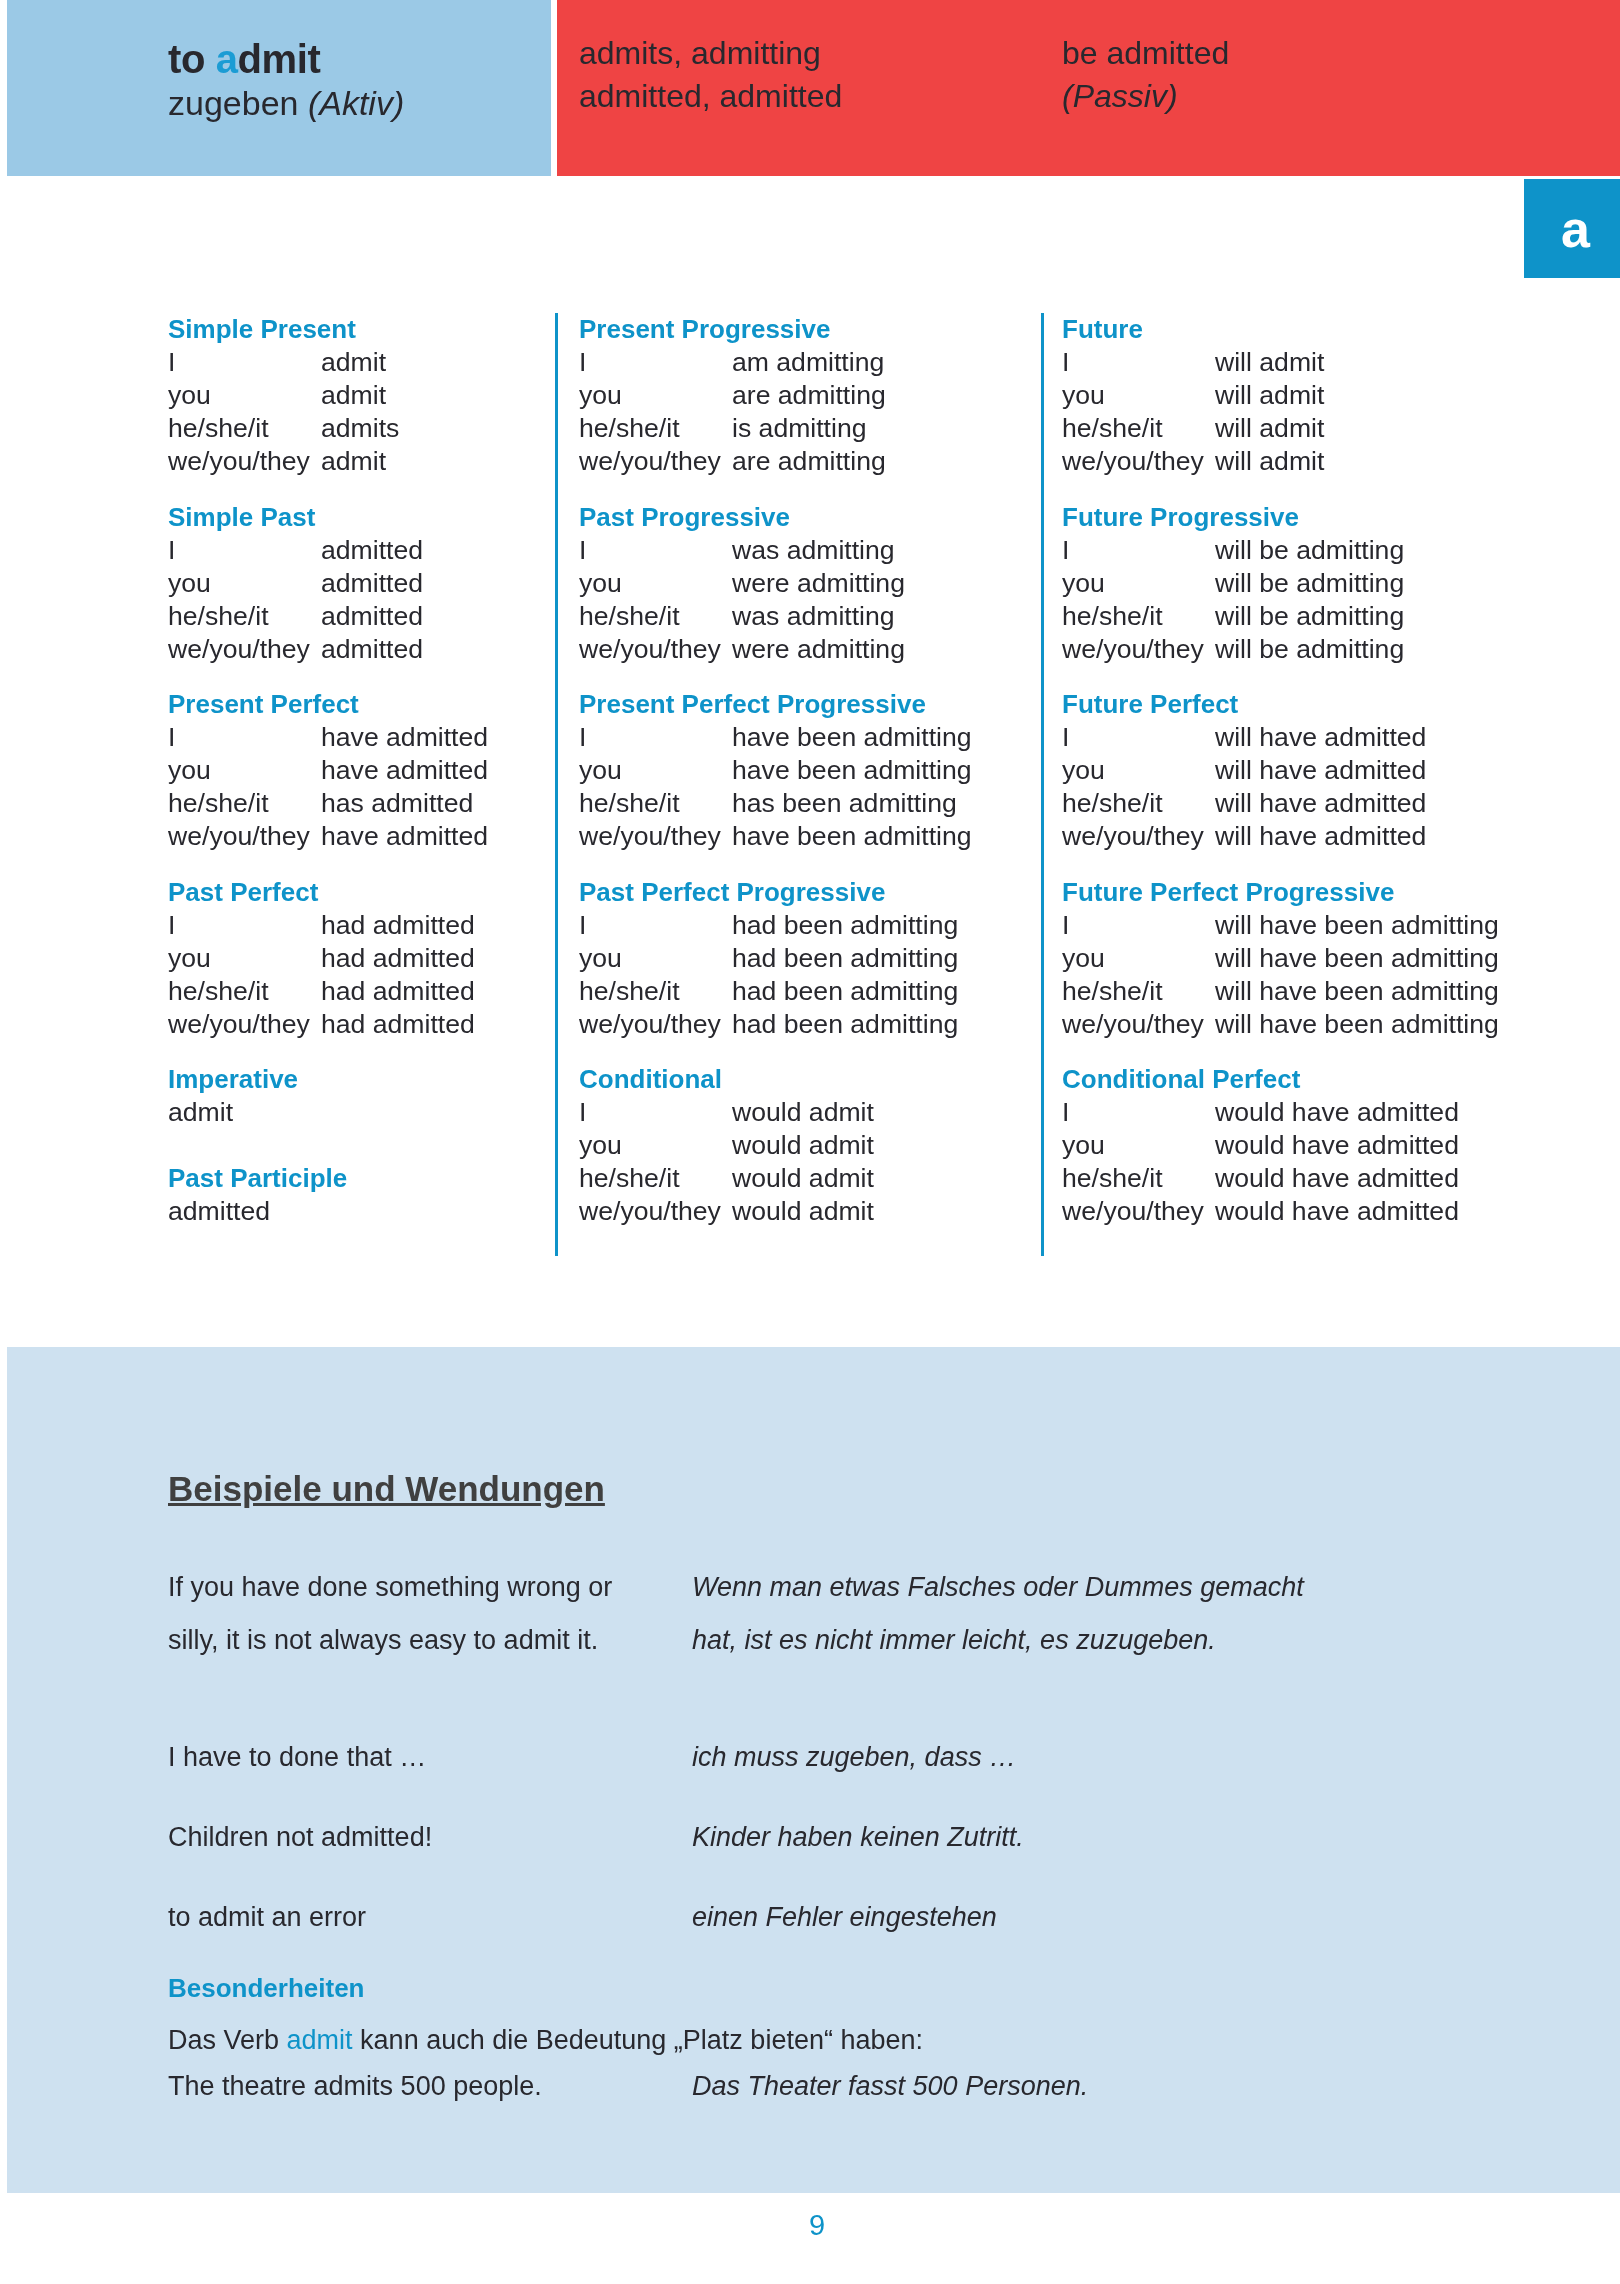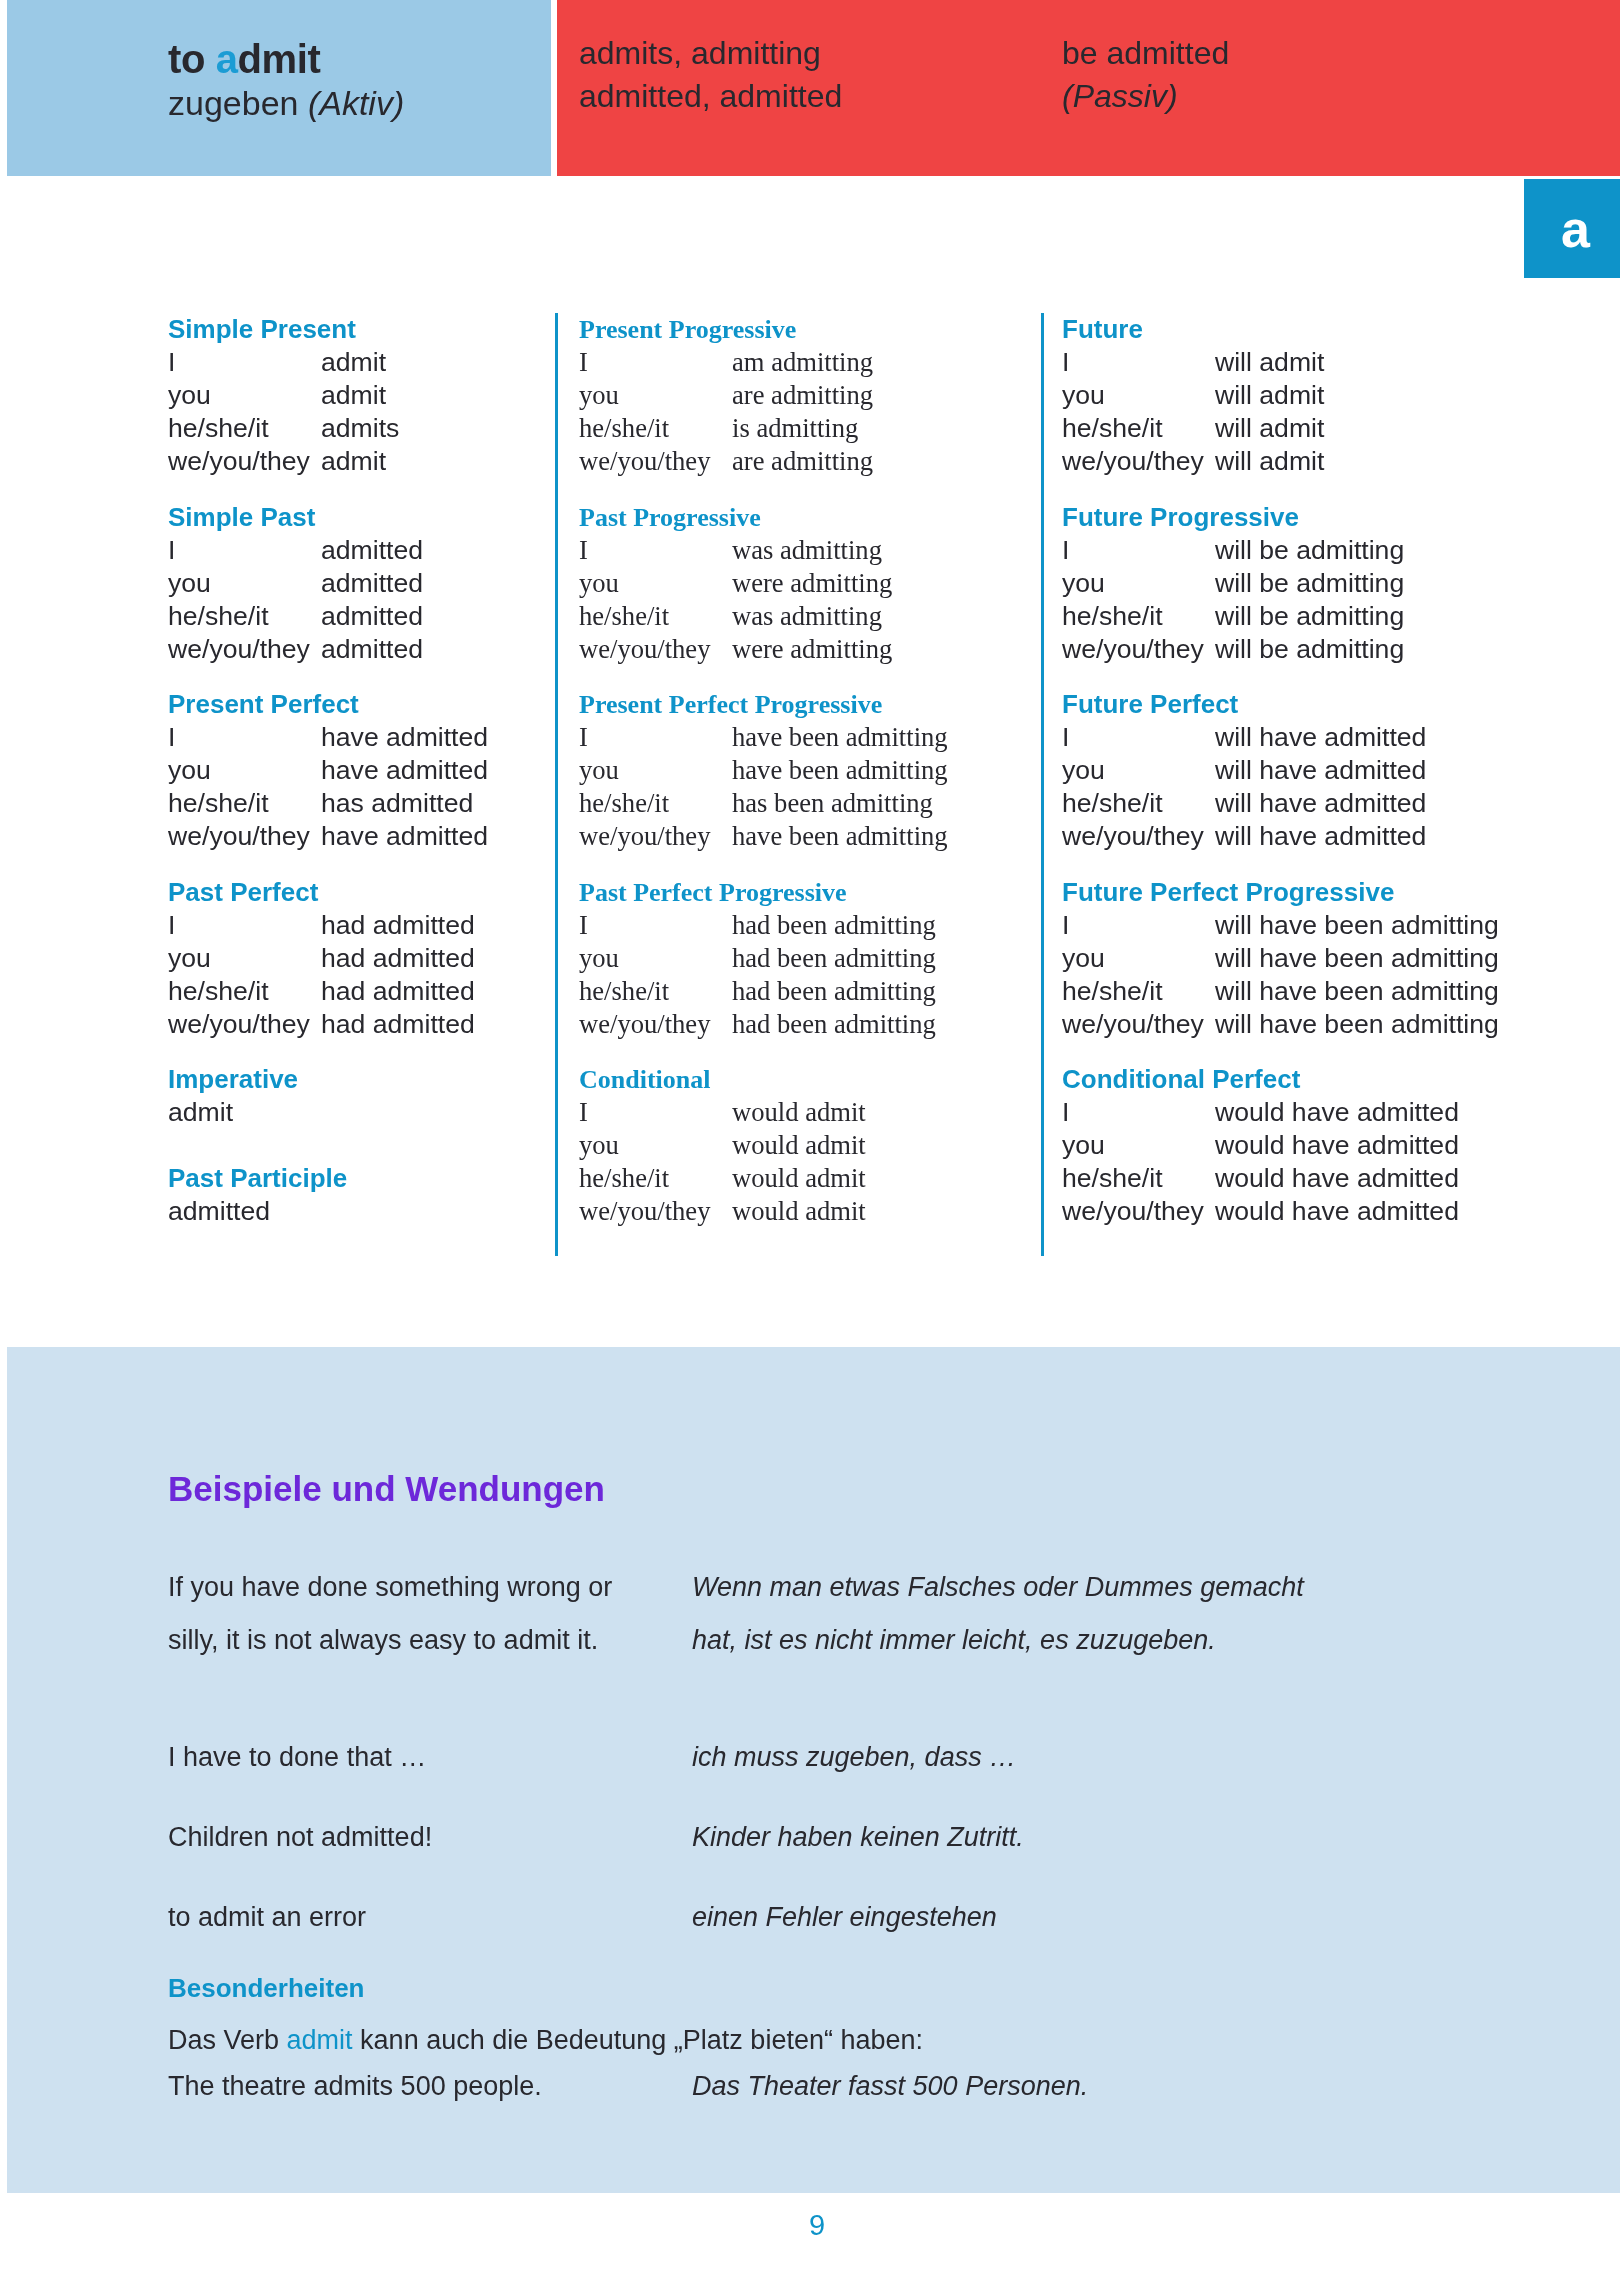--- a/index.html
+++ b/index.html
@@ -42,36 +42,36 @@
     font-size:52px; font-weight:bold;
     display:flex; align-items:center; justify-content:center;
   }
   
   .conjugation { position:absolute; left:0; top:313px; width:1620px; height:951px; }
   .divider { position:absolute; top:0; width:3.2px; height:943px; background:#0e93c9; }
   .divider-1 { left:548px; }
   .divider-2 { left:1034px; }
   .col { position:absolute; top:0; }
   .col-1 { left:161px; width:371px; }
-  .col-2 { left:572px; width:447px;font-family:Liberation Serif, serif; }
+  .col-2 { left:572px; width:447px; }
   .col-3 { left:1055px; width:552px; }
   .block { margin-bottom:22.6px; }
   .block.gap-after { margin-bottom:33px; }
   .block-title { font-size:26px; font-weight:bold; color:#0e93c9; line-height:33px; }
   .row { display:flex; font-size:26.6px; line-height:33px; }
   .row .pronoun { width:153px; flex:none; }
   
   .examples {
     position:absolute; left:0; top:1347px;
     width:1620px; height:846px;
     background:#cee1f0;
     box-sizing:border-box;
     padding:119px 81px 0 161px;
   }
-  .examples h2 { margin:0 0 50px 0; font-size:35px; font-weight:bold; color:#6d28d9; line-height:45px; }
+  .examples h2 { margin:0 0 50px 0; font-size:35px; font-weight:bold; color:#404040; line-height:45px;text-decoration:underline; }
   .example-row { display:flex; margin-bottom:27px; font-size:27px; line-height:53px; }
   .example-row:first-child { margin-bottom:64px; }
   .example-row .en { width:524px; flex:none; white-space:pre-line; }
   .example-row .de { font-style:italic; white-space:pre-line; }
   .examples h3 { margin:26.6px 0 16px 0; font-size:26px; font-weight:bold; color:#0e93c9; line-height:34px; }
   .note-line { margin:0; font-size:27px; line-height:39px; }
   .note-line .accent { color:#0e93c9; }
   .note-example { margin-top:0; }
   
   .page-footer {

